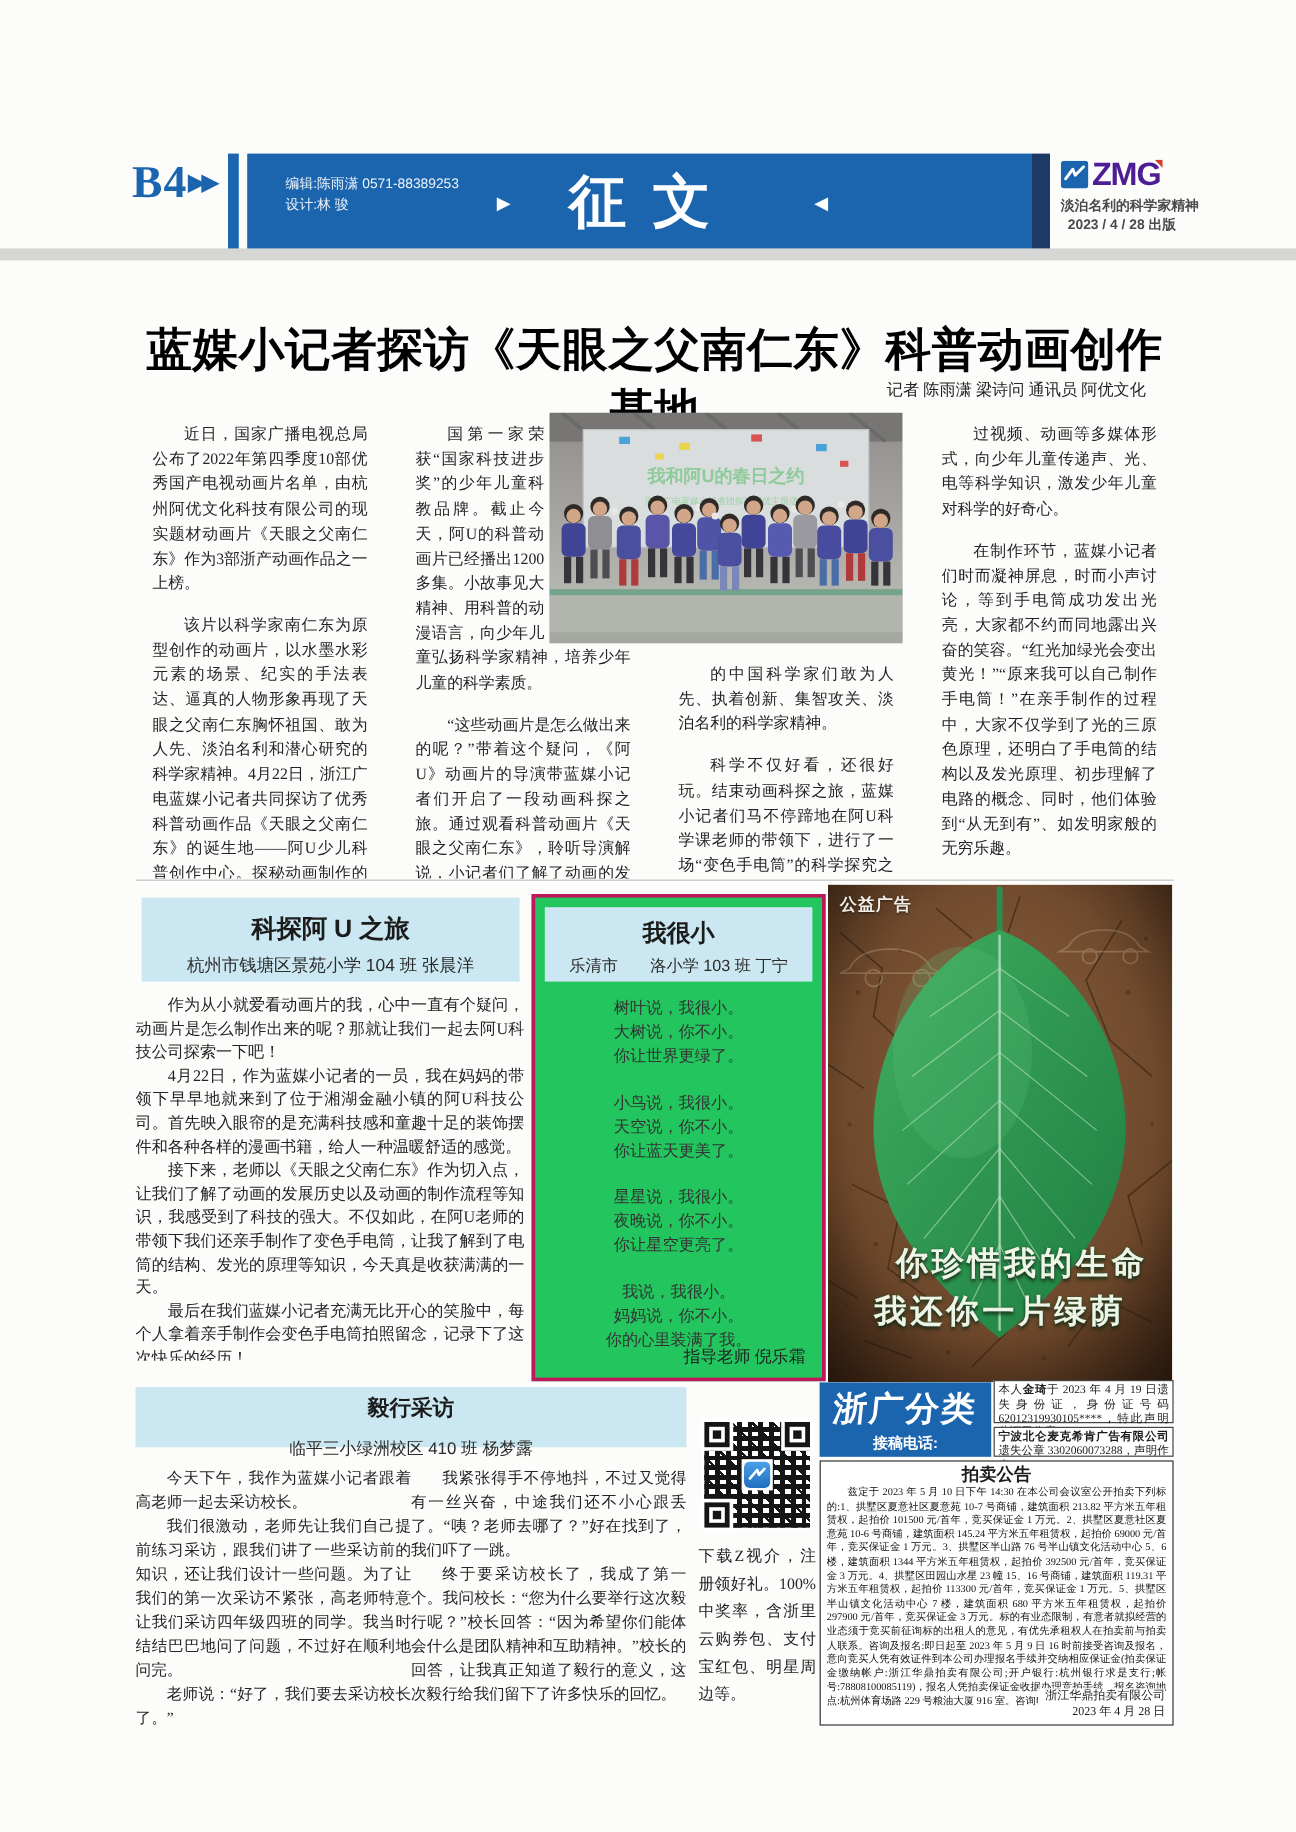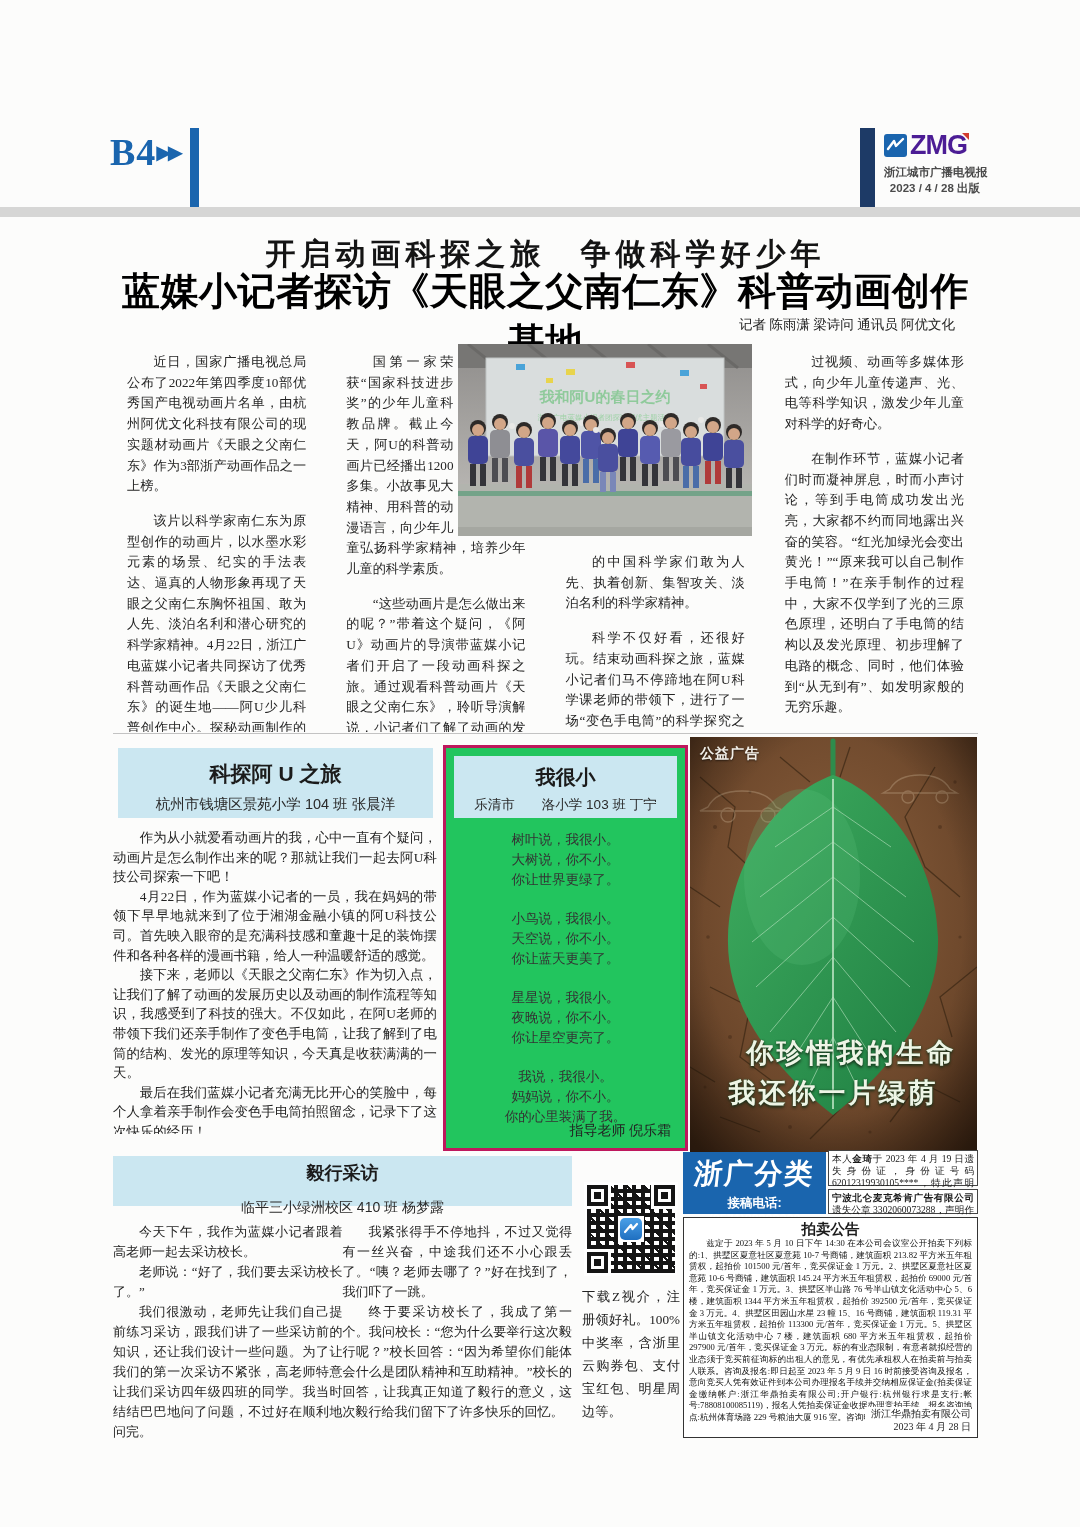--- a/index.html
+++ b/index.html
@@ -90,36 +90,44 @@
 </style>
 </head>
 <body>
 
 <div id="page">
 
   <div class="abs b4">
     <span>B4</span><span class="tris">▶▶</span>
   </div>
   <div class="abs strip-l"></div>
+  <div class="abs banner">
+    <div class="ed">
+      <div>编辑:陈雨潇 0571-88389253</div>
+      <div>设计:林  骏</div>
+    </div>
+    <div class="zw serif">征文</div>
+    <div class="tr1">▶</div>
+    <div class="tr2">◀</div>
+  </div>
   <div class="abs strip-r"></div>
 
   <div class="abs zmg">
     <div class="zmg-row">
       <svg width="23" height="23" viewBox="0 0 23 23">
         <rect x="0" y="0" width="23" height="23" rx="3" fill="#1a65ae"></rect>
         <path d="M4 15 L10 7 L12 12 L19 5" stroke="#fff" stroke-width="2.4" fill="none" stroke-linecap="round" stroke-linejoin="round"></path>
       </svg>
       <div class="zmg-word"><span>ZMG</span><span class="zmg-red"></span></div>
     </div>
-    <div class="zmg-sub">浙江城市广播电视报</div>
+    <div class="zmg-sub">淡泊名利的科学家精神</div>
     <div class="zmg-sub" style="margin-top:1px;">2023 / 4 / 28 出版</div>
   </div>
   <div class="abs grayband"></div>
 
-  <div class="abs kicker">开启动画科探之旅　争做科学好少年</div>
   <div class="abs headline">蓝媒小记者探访《天眼之父南仁东》科普动画创作基地</div>
   <div class="abs byline">记者 陈雨潇 梁诗问 通讯员 阿优文化</div>
 
   <div class="abs cols">
     <div class="col">
       <p>近日，国家广播电视总局公布了2022年第四季度10部优秀国产电视动画片名单，由杭州阿优文化科技有限公司的现实题材动画片《天眼之父南仁东》作为3部浙产动画作品之一上榜。</p>
       <p>该片以科学家南仁东为原型创作的动画片，以水墨水彩元素的场景、纪实的手法表达、逼真的人物形象再现了天眼之父南仁东胸怀祖国、敢为人先、淡泊名利和潜心研究的科学家精神。4月22日，浙江广电蓝媒小记者共同探访了优秀科普动画作品《天眼之父南仁东》的诞生地——阿U少儿科普创作中心。探秘动画制作的同时，在一场别开生面的科学探究活动中感受科学乐趣。</p>
       <p>作为浙江省科普教育基地，阿U少儿科普创作中心诞生了以屠呦呦、南仁东、钟南山、孙家栋、袁隆平等科学家为主人公的系列科普动画作品，已成为中</p>
     </div>
     <div class="col">
@@ -377,22 +385,22 @@
     <div class="psa-line" style="top:338px;">我还你一片绿荫</div>
   </div>
 
   <div class="abs boxhead artB-head">
     <div class="t">毅行采访</div>
     <div class="b">临平三小绿洲校区 410 班  杨梦露</div>
   </div>
   <div class="abs artB-cols">
     <div class="artB-col">
       <p>今天下午，我作为蓝媒小记者跟着高老师一起去采访校长。</p>
+      <p>我们很激动，老师先让我们自己提前练习采访，跟我们讲了一些采访前的知识，还让我们设计一些问题。为了让我们的第一次采访不紧张，高老师特意让我们采访四年级四班的同学。我当时结结巴巴地问了问题，不过好在顺利地问完。</p>
       <p>老师说：“好了，我们要去采访校长了。”</p>
-      <p>我们很激动，老师先让我们自己提前练习采访，跟我们讲了一些采访前的知识，还让我们设计一些问题。为了让我们的第一次采访不紧张，高老师特意让我们采访四年级四班的同学。我当时结结巴巴地问了问题，不过好在顺利地问完。</p>
     </div>
     <div class="artB-col">
       <p>我紧张得手不停地抖，不过又觉得有一丝兴奋，中途我们还不小心跟丢了。“咦？老师去哪了？”好在找到了，我们吓了一跳。</p>
       <p>终于要采访校长了，我成了第一个。我问校长：“您为什么要举行这次毅行呢？”校长回答：“因为希望你们能体会什么是团队精神和互助精神。”校长的回答，让我真正知道了毅行的意义，这次毅行给我们留下了许多快乐的回忆。</p>
     </div>
   </div>
 
   <div class="abs qr-wrap">
     <div class="qr"></div>
     <div class="finder" style="left:2px;top:2px;"></div>

